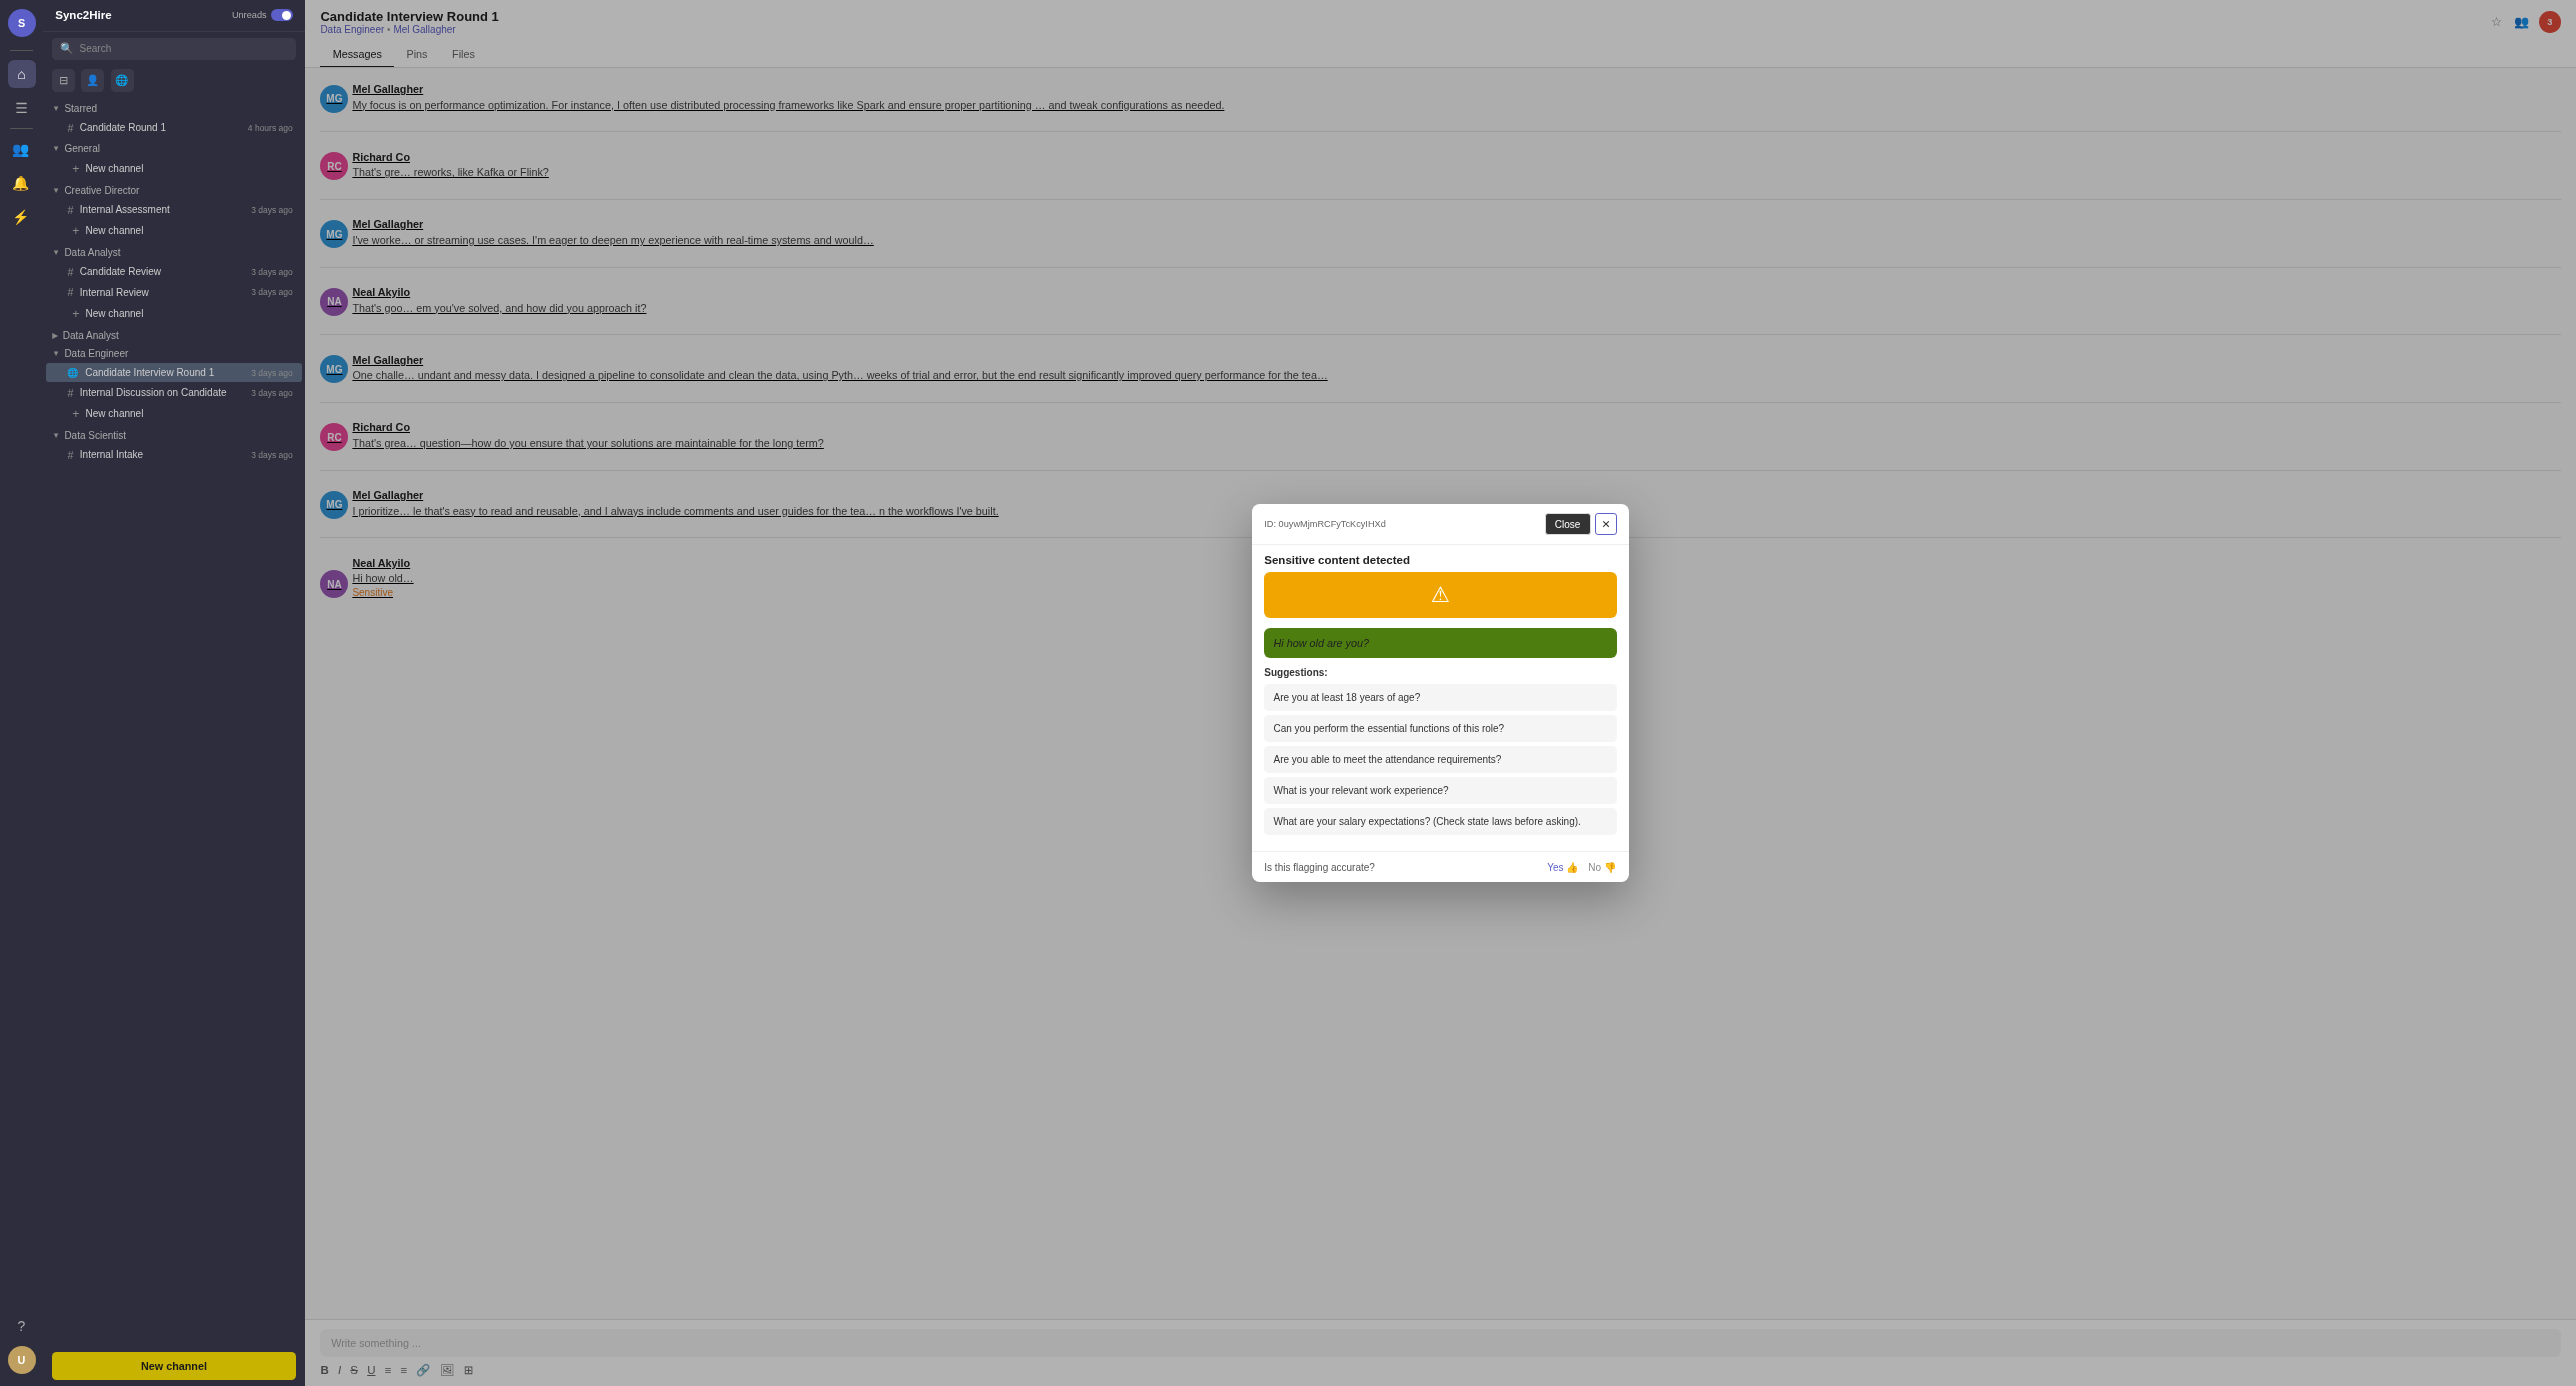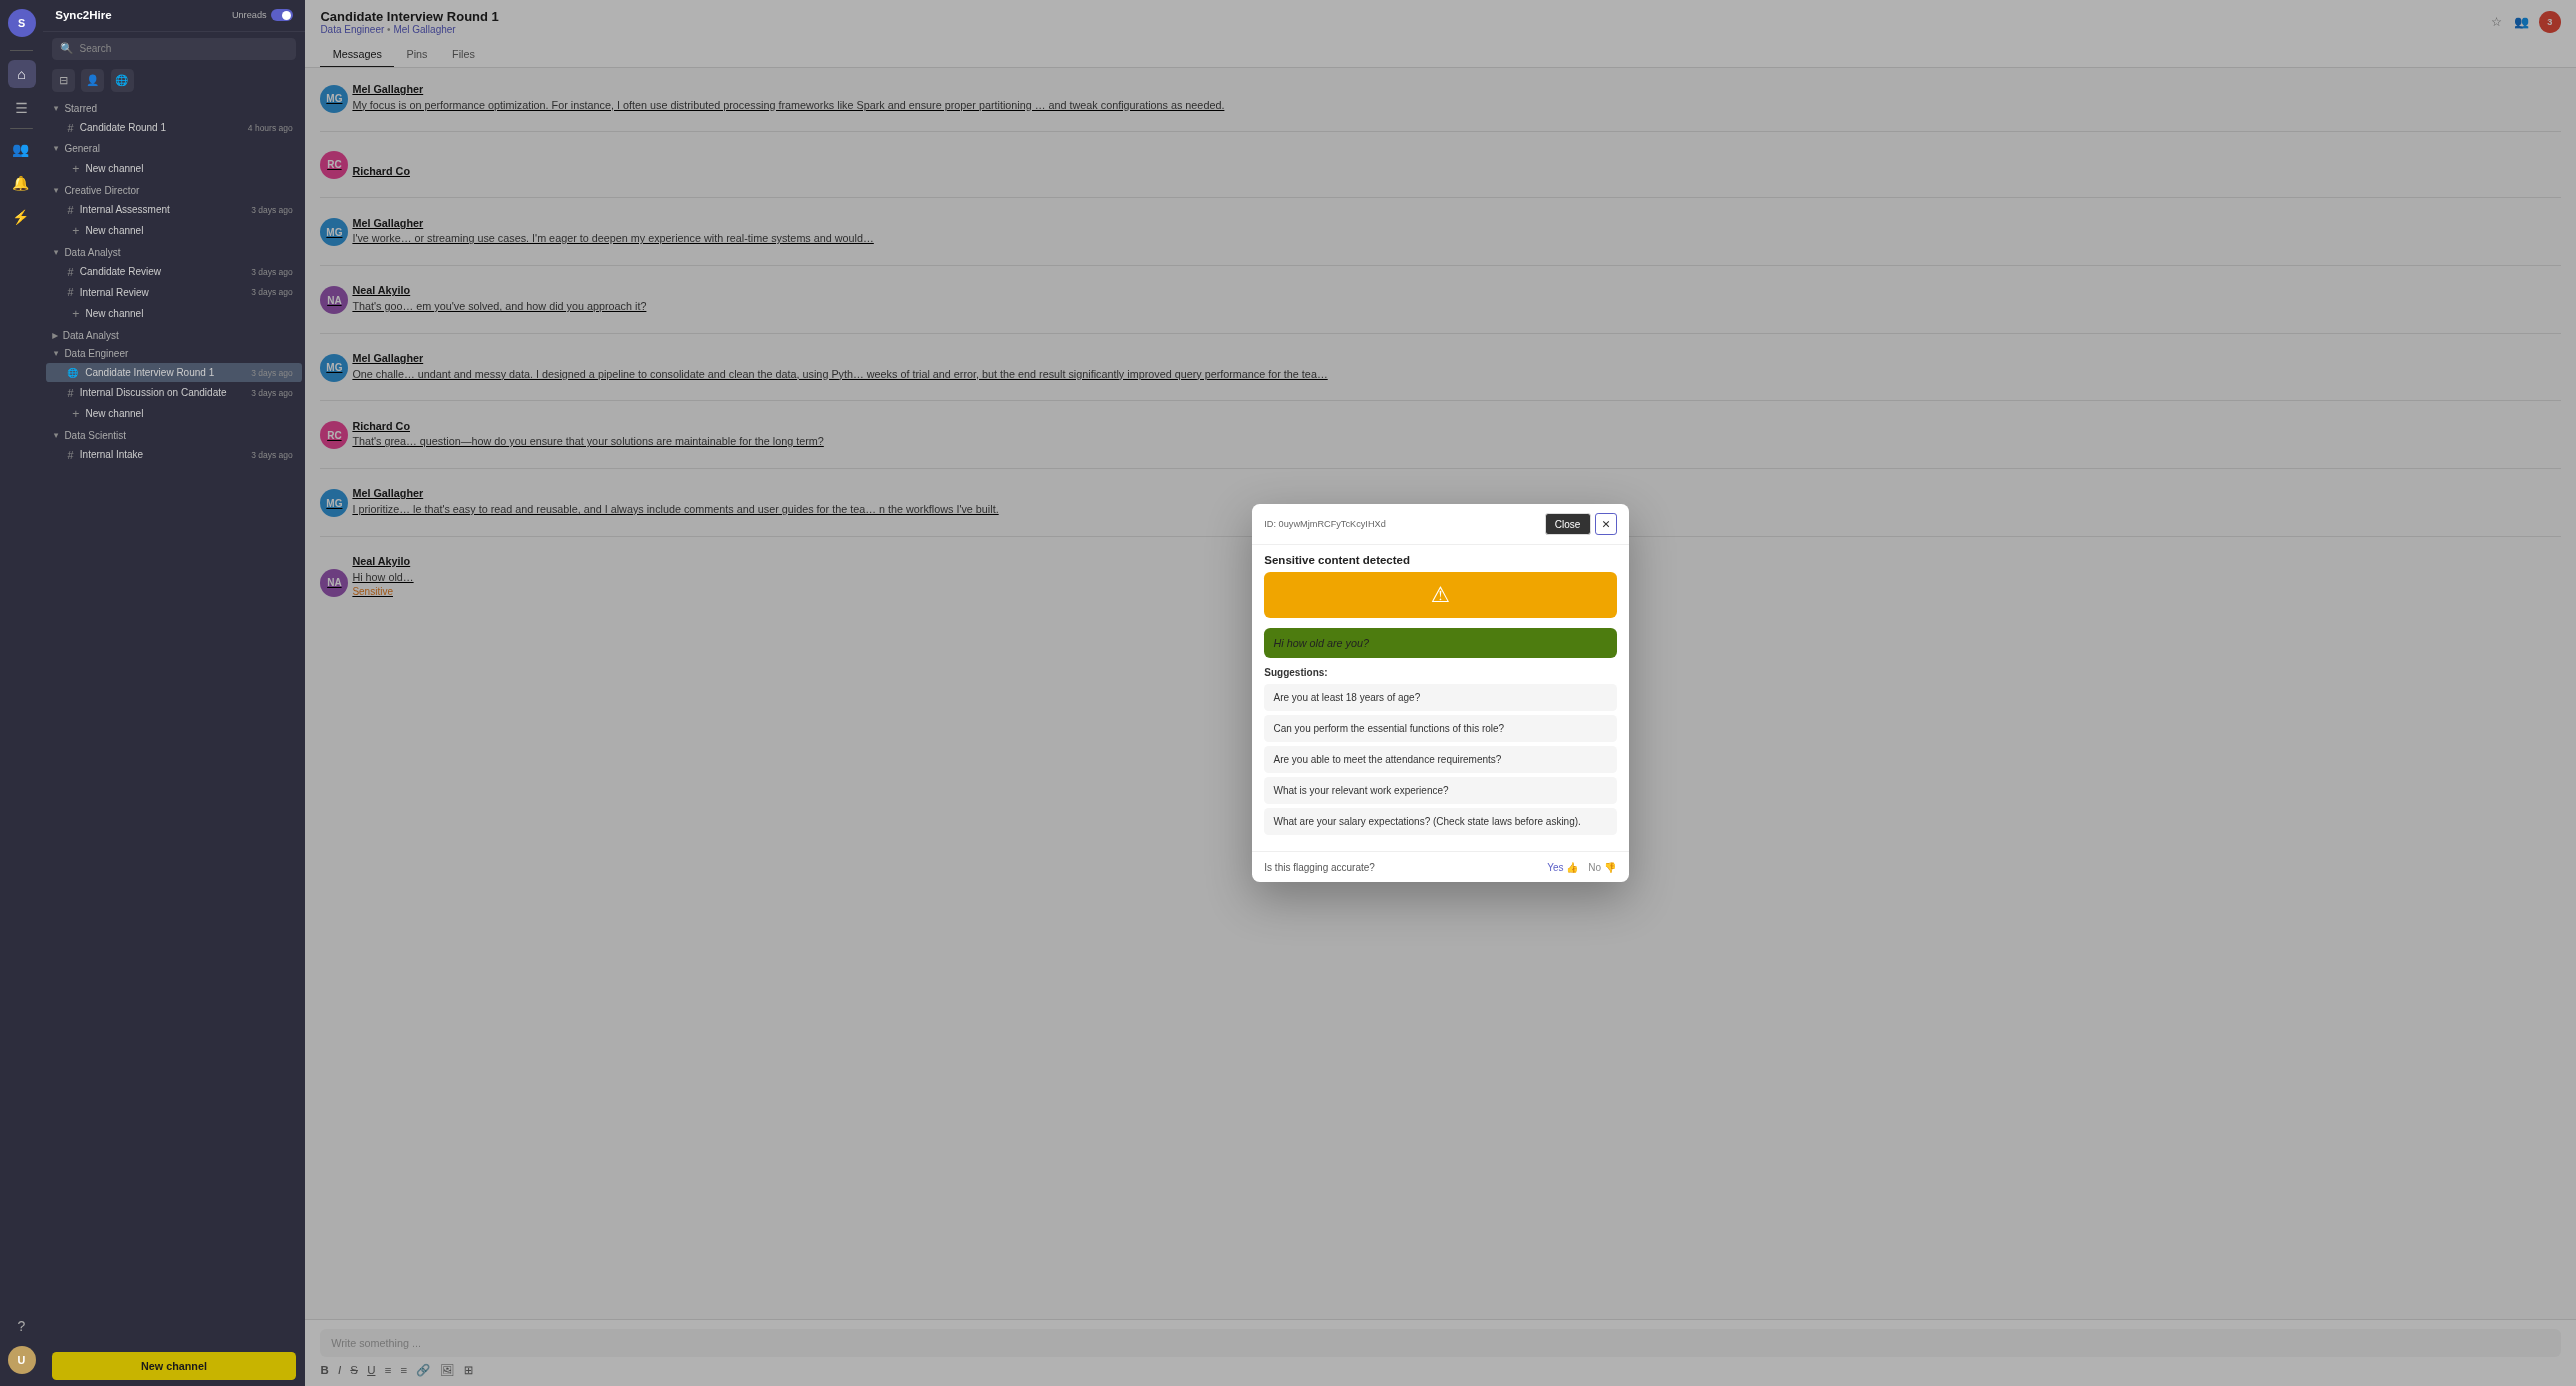--- a/index.html
+++ b/index.html
@@ -489,20 +489,21 @@
       </div>
     </div>
     <hr class="message-divider">
 
     <div class="message-item">
       <div class="message-avatar av-richard">RC</div>
       <div class="message-content">
         <div class="message-header">
           <span class="message-author">Richard Co</span>
         </div>
+        <div class="message-text">That's gre… reworks, like Kafka or Flink?</div>
       </div>
     </div>
     <hr class="message-divider">
 
     <div class="message-item">
       <div class="message-avatar av-mel">MG</div>
       <div class="message-content">
         <div class="message-header">
           <span class="message-author">Mel Gallagher</span>
         </div>

